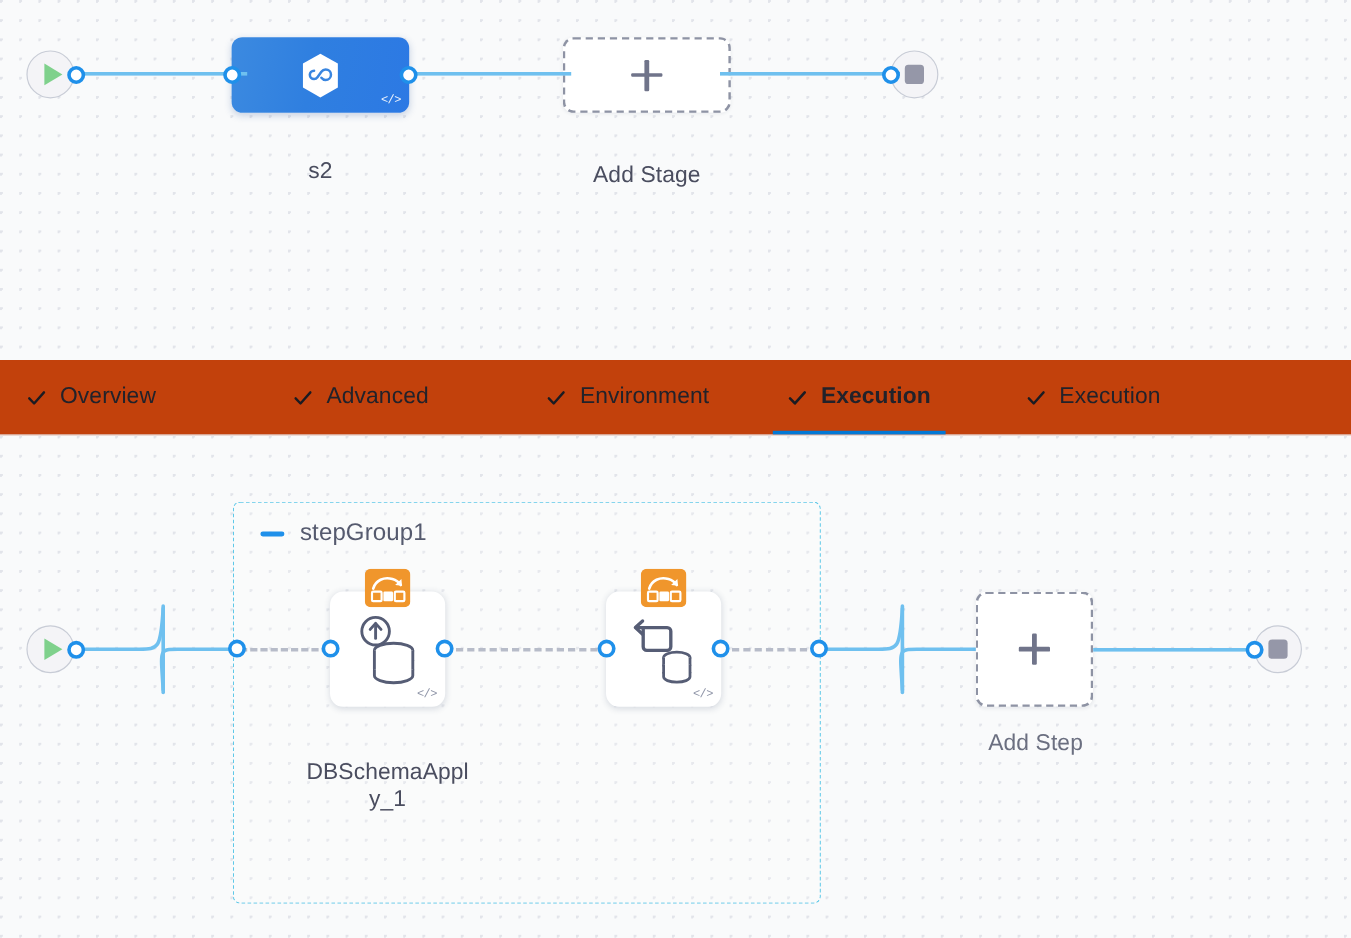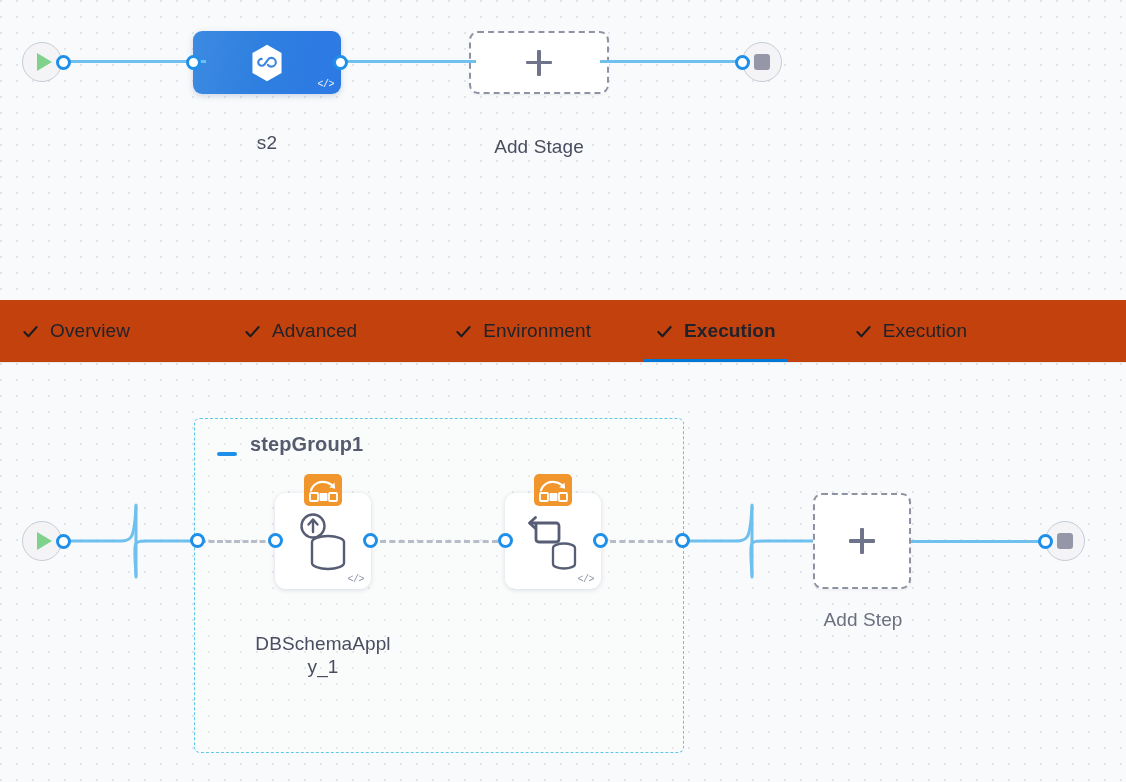--- a/index.html
+++ b/index.html
@@ -170,22 +170,22 @@
   
   .step-group {
     position: absolute;
     border: 1.5px dashed #5ec8e8;
     border-radius: 6px;
     box-sizing: border-box;
     background: rgba(255,255,255,.18);
   }
   .sg-header {
     position: absolute;
-    display: flex; align-items: flex-end; gap: 13px;
-    left: 22px; top: 14px; font-weight: bold;
+    display: flex; align-items: center; gap: 13px;
+    left: 22px; top: 14px;
   }
   .sg-collapse {
     width: 20px; height: 4px;
     border-radius: 2px;
     background: #1f90ea;
     cursor: pointer;
   }
   .sg-title {
     font-size: 20px;
     color: #555a6e;

